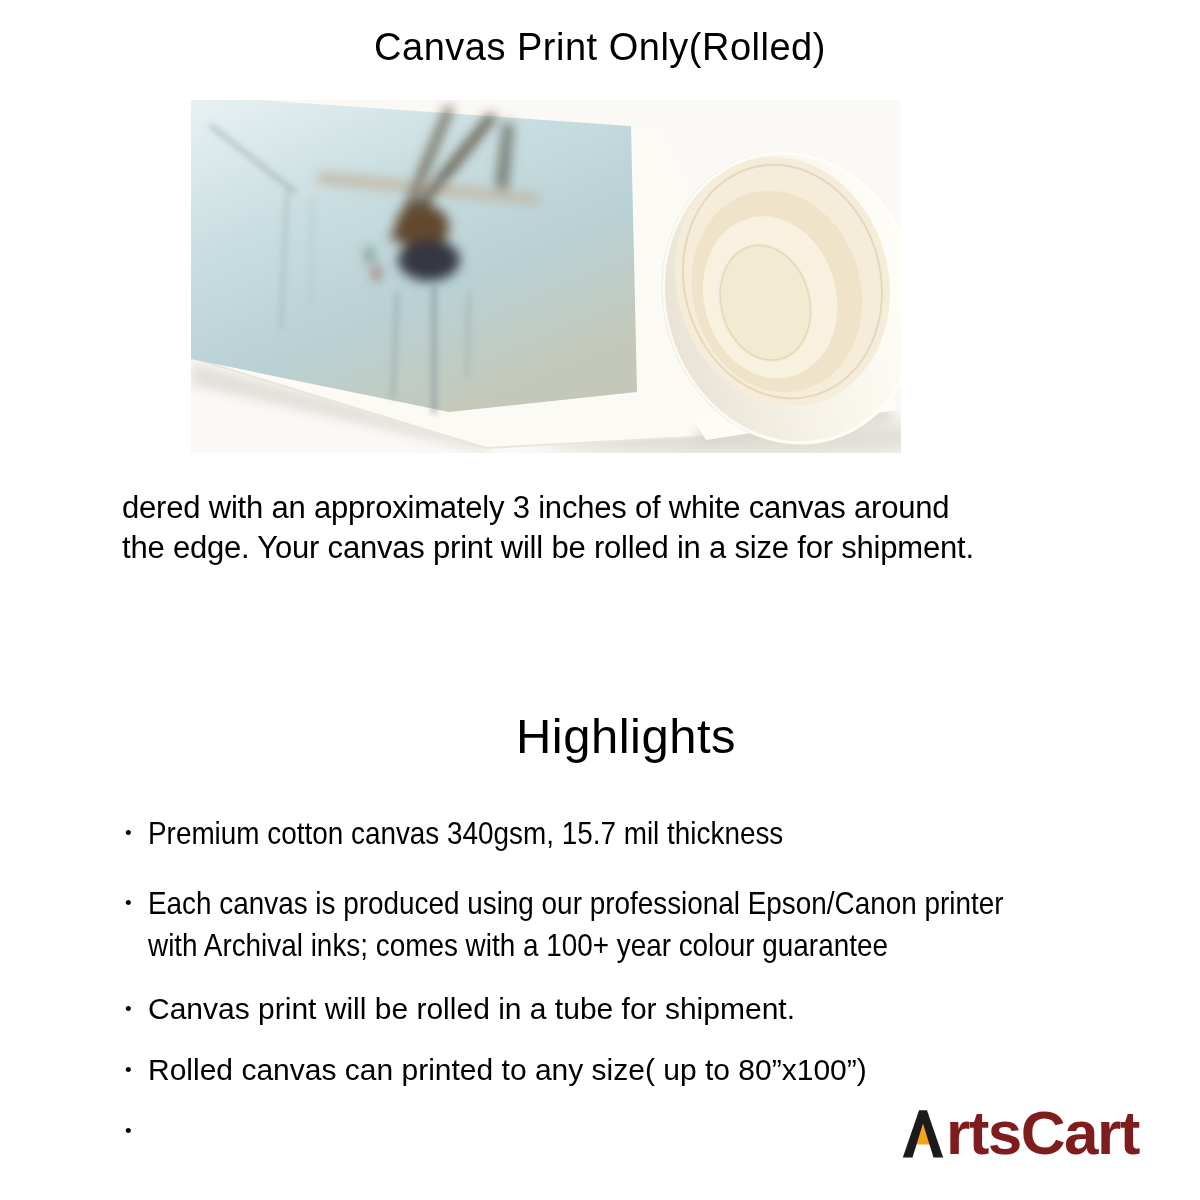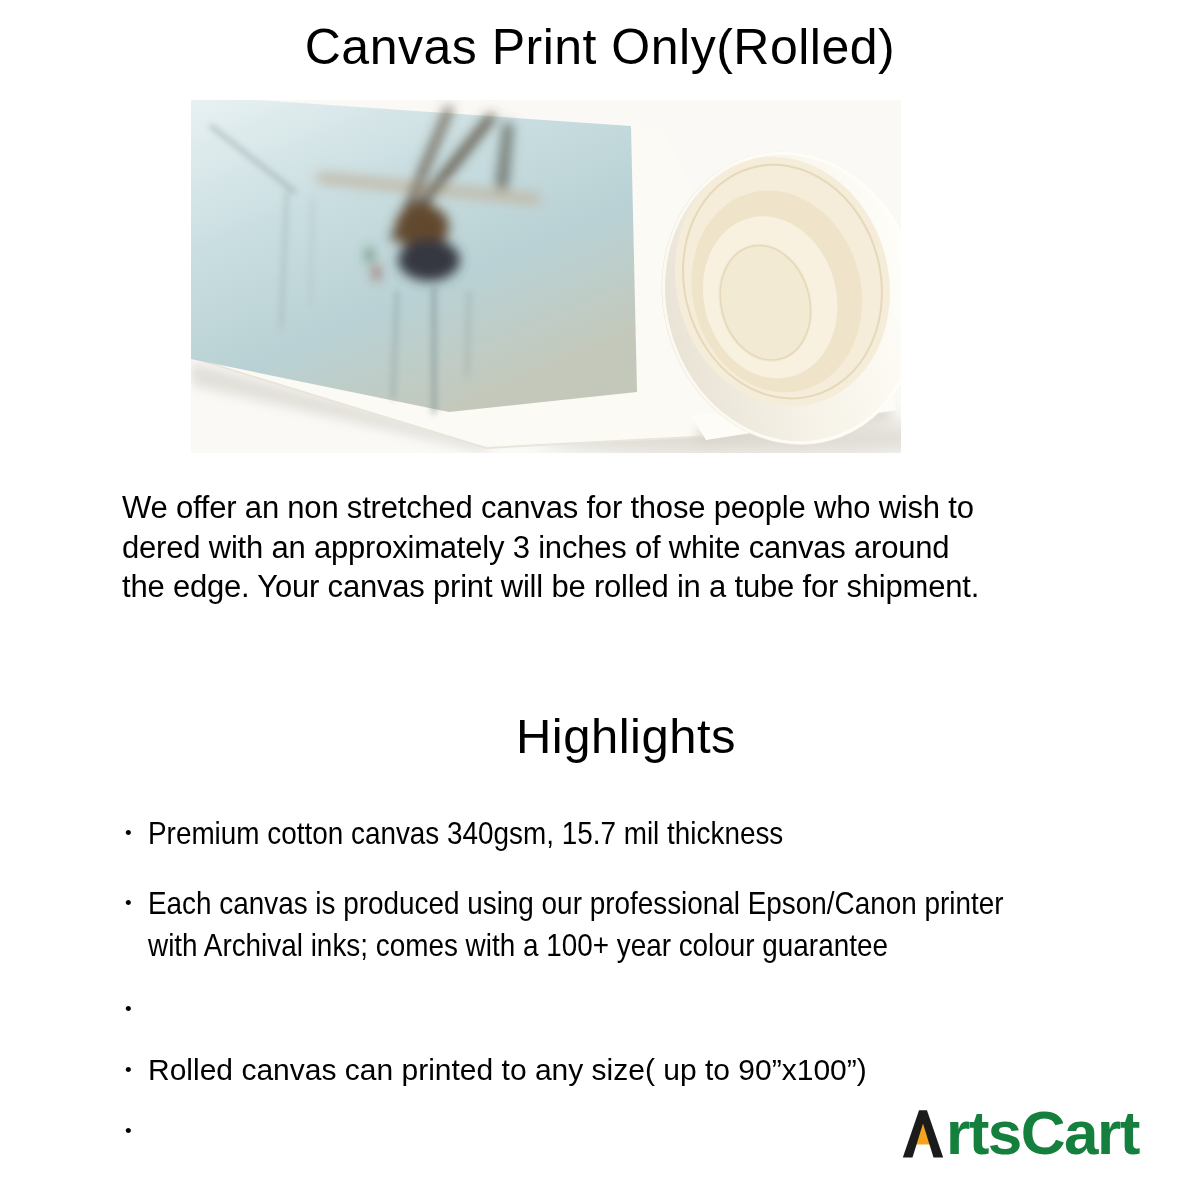--- a/index.html
+++ b/index.html
@@ -2,21 +2,21 @@
 <html><head>
 <meta charset="utf-8">
 <style>
   html,body { margin:0; padding:0; background:#ffffff; }
   #page {
     position:relative; width:1200px; height:1200px; background:#ffffff;
     font-family:"Liberation Sans", sans-serif; color:#000; overflow:hidden;
   }
   .title {
     position:absolute; top:18px; left:0; width:100%; text-align:center;
-    font-size:50px; line-height:58px; font-weight:400; letter-spacing:0.5px;
+    font-size:38px; line-height:58px; font-weight:400; letter-spacing:0.5px;
   }
   .photo {
     position:absolute; left:191px; top:100px; width:710px; height:353px;
   }
   .photo svg { display:block; width:100%; height:100%; }
   .desc {
     position:absolute; left:122px; top:488px;
     font-size:31px; line-height:39.5px; letter-spacing:-0.2px; white-space:nowrap;
   }
   .hl-title {
@@ -33,21 +33,21 @@
   }
   .bullets li .dot { flex:none; width:23px; font-size:19px; line-height:42px; }
   .bullets li.condensed { font-size:31.5px; }
   .bullets li.condensed .lines { transform:scaleX(0.885); transform-origin:0 0; }
   .bullets li:nth-child(1) { margin-bottom:28px; }
   .bullets li:nth-child(2) { margin-bottom:22px; }
   .logo { position:absolute; left:902px; top:1100px; display:flex; align-items:flex-end; }
   .logo .a-mark { width:42px; height:48px; margin-bottom:8px; display:block; }
   .logo .logo-text {
     font-size:62px; line-height:66px; font-weight:bold; letter-spacing:-1.5px;
-    color:#15803d; margin-left:2px;
+    color:#7f1d1d; margin-left:2px;
   }
 </style>
 </head>
 <body>
 
 <div id="page">
 
   <div class="title">Canvas Print Only(Rolled)</div>
 
   <div class="photo">
@@ -119,45 +119,45 @@
         <ellipse cx="596" cy="180" rx="98" ry="118" fill="none" stroke="#e6d8ba" stroke-width="2"></ellipse>
         <ellipse cx="588" cy="188" rx="84" ry="102" fill="#efe4c9"></ellipse>
         <ellipse cx="580" cy="192" rx="66" ry="82" fill="#f8f1e0"></ellipse>
         <ellipse cx="574" cy="196" rx="46" ry="60" fill="#f3ead4"></ellipse>
         <ellipse cx="574" cy="196" rx="44" ry="58" fill="none" stroke="#e6d8ba" stroke-width="1.5"></ellipse>
       </g>
     </svg>
   </div>
 
   <div class="desc">
-    <div>We offer an non stretched canvas for those people who wish to</div>
     <div>dered with an approximately 3 inches of white canvas around</div>
-    <div>the edge. Your canvas print will be rolled in a tube for shipment.</div>
+    <div>the edge. Your canvas print will be rolled in a size for shipment.</div>
   </div>
 
   <div class="hl-title">Highlights</div>
 
   <ul class="bullets">
     <li class="condensed">
       <span class="dot">•</span>
       <span class="lines"><span>Premium cotton canvas 340gsm, 15.7 mil thickness</span></span>
     </li>
     <li class="condensed">
       <span class="dot">•</span>
       <span class="lines">
         <span style="display:block">Each canvas is produced using our professional Epson/Canon printer</span>
         <span style="display:block">with Archival inks; comes with a 100+ year colour guarantee</span>
       </span>
     </li>
     <li>
       <span class="dot">•</span>
+      <span class="lines"><span>Canvas print will be rolled in a tube for shipment.</span></span>
     </li>
     <li>
       <span class="dot">•</span>
-      <span class="lines"><span>Rolled canvas can printed to any size( up to 90”x100”)</span></span>
+      <span class="lines"><span>Rolled canvas can printed to any size( up to 80”x100”)</span></span>
     </li>
     <li>
       <span class="dot">•</span>
     </li>
   </ul>
 
   <div class="logo">
     <svg class="a-mark" viewBox="0 0 52 58" xmlns="http://www.w3.org/2000/svg">
       <polygon points="26,7 17,42 35,42" fill="#F5A21E"></polygon>
       <polygon points="21,0 31,0 13,58 1,58" fill="#1b1b1b"></polygon>

